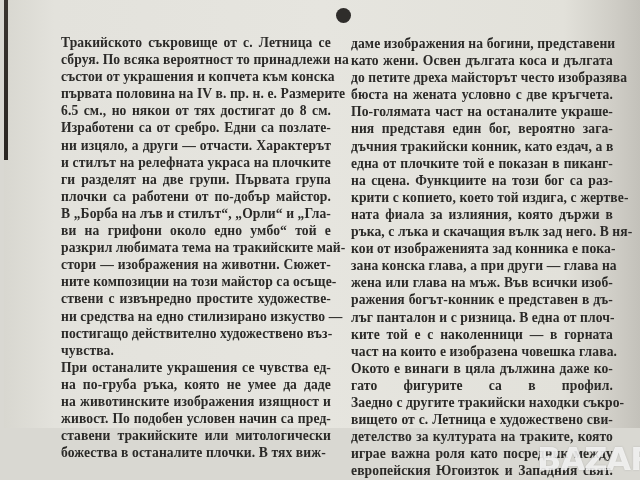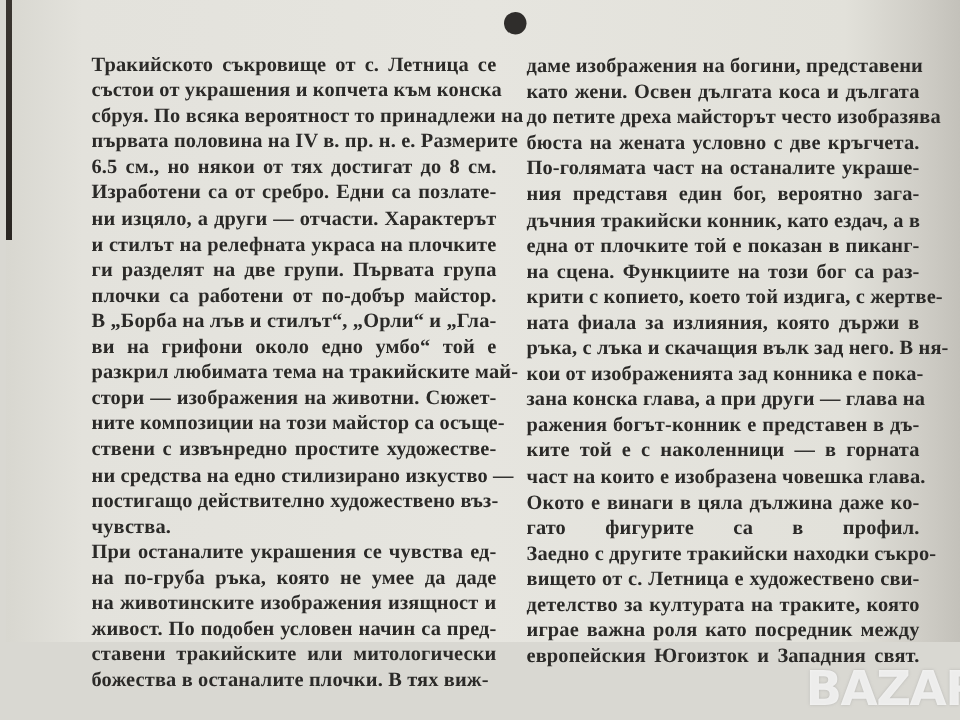--- a/index.html
+++ b/index.html
@@ -39,22 +39,22 @@
 </style>
 </head>
 <body>
 
 <div class="page">
   <div class="binding"></div>
   <div class="hole"></div>
 
   <div class="col left" id="leftcol">
       <span class="line">Тракийското  съкровище от  с.  Летница  се</span>
+      <span class="line">сбруя. По всяка вероятност то принадлежи на</span>
       <span class="line">състои от украшения и копчета към  конска</span>
-      <span class="line">сбруя. По всяка вероятност то принадлежи на</span>
       <span class="line">първата половина на  IV в. пр. н. е.  Размерите</span>
       <span class="line">6.5 см., но някои от  тях  достигат до 8 см.</span>
       <span class="line">Изработени са от сребро.  Едни са позлате-</span>
       <span class="line">ни изцяло, а други — отчасти.  Характерът</span>
       <span class="line">и стилът на релефната  украса на плочките</span>
       <span class="line">ги разделят на  две  групи.  Първата група</span>
       <span class="line">плочки са  работени  от по-добър  майстор.</span>
       <span class="line">В „Борба на лъв и стилът“, „Орли“ и „Гла-</span>
       <span class="line">ви  на  грифони  около  едно  умбо“ той е</span>
       <span class="line">разкрил любимата тема на тракийските май-</span>
@@ -79,21 +79,23 @@
       <span class="line">По-голямата  част  на  останалите  украше-</span>
       <span class="line">ния  представя  един бог,  вероятно  зага-</span>
       <span class="line">дъчния тракийски  конник,  като  ездач, а в</span>
       <span class="line">една от плочките той е показан  в  пиканг-</span>
       <span class="line">на сцена.  Функциите  на  този бог  са  раз-</span>
       <span class="line">крити с копието, което той издига, с жертве-</span>
       <span class="line">ната  фиала за  излияния,  която  държи в</span>
       <span class="line">ръка, с лъка и скачащия вълк зад него. В ня-</span>
       <span class="line">кои от изображенията зад  конника е пока-</span>
       <span class="line">зана конска глава, а при други — глава на</span>
+      <span class="line">жена или глава на мъж.  Във  всички изоб-</span>
       <span class="line">ражения  богът-конник е представен  в дъ-</span>
+      <span class="line">лъг панталон и с ризница.  В една от плоч-</span>
       <span class="line">ките  той  е  с  наколенници — в  горната</span>
       <span class="line">част на които е изобразена  човешка глава.</span>
       <span class="line">Окото е винаги в цяла  дължина  даже ко-</span>
       <span class="line last">гато фигурите са в профил.</span>
       <span class="line">Заедно с другите тракийски находки съкро-</span>
       <span class="line">вището от с.  Летница е художествено  сви-</span>
       <span class="line">детелство за  културата  на траките,  която</span>
       <span class="line">играе важна  роля  като  посредник  между</span>
       <span class="line last">европейския  Югоизток  и  Западния  свят.</span>
     </div>

